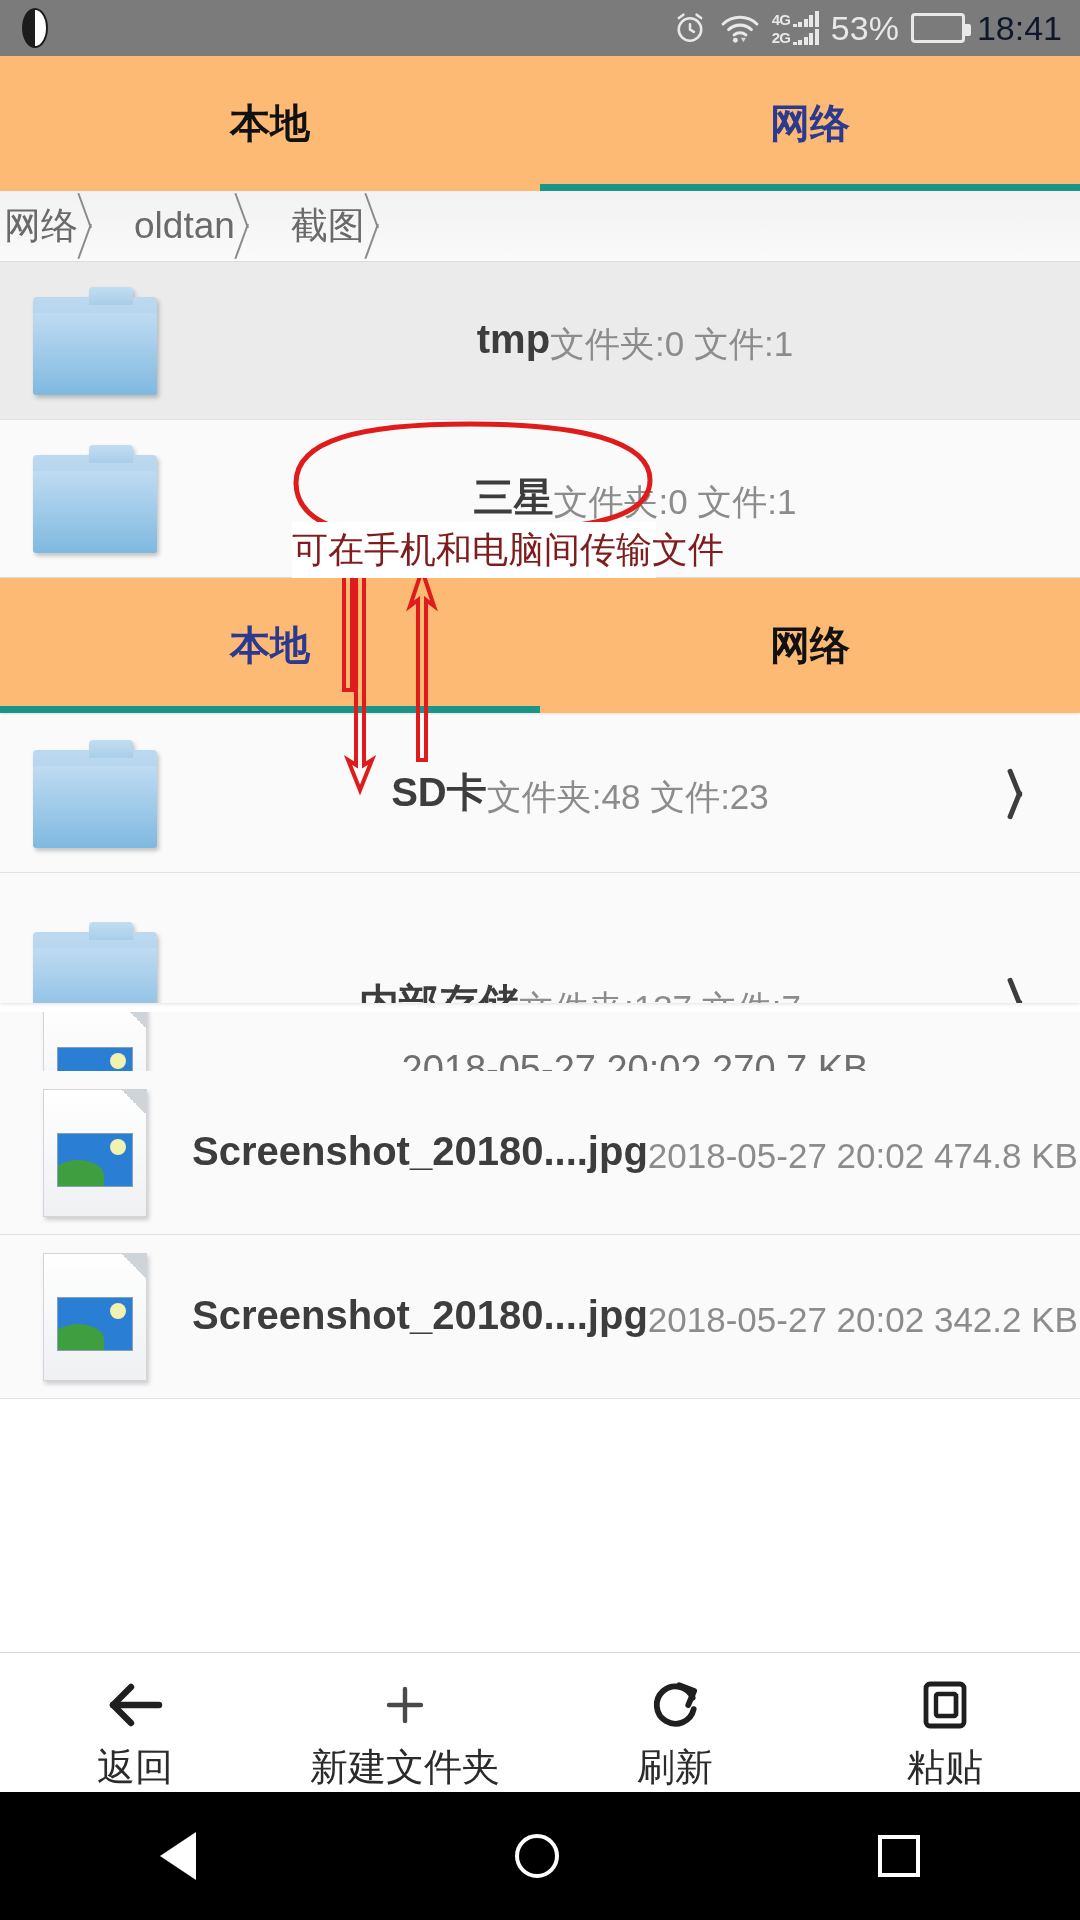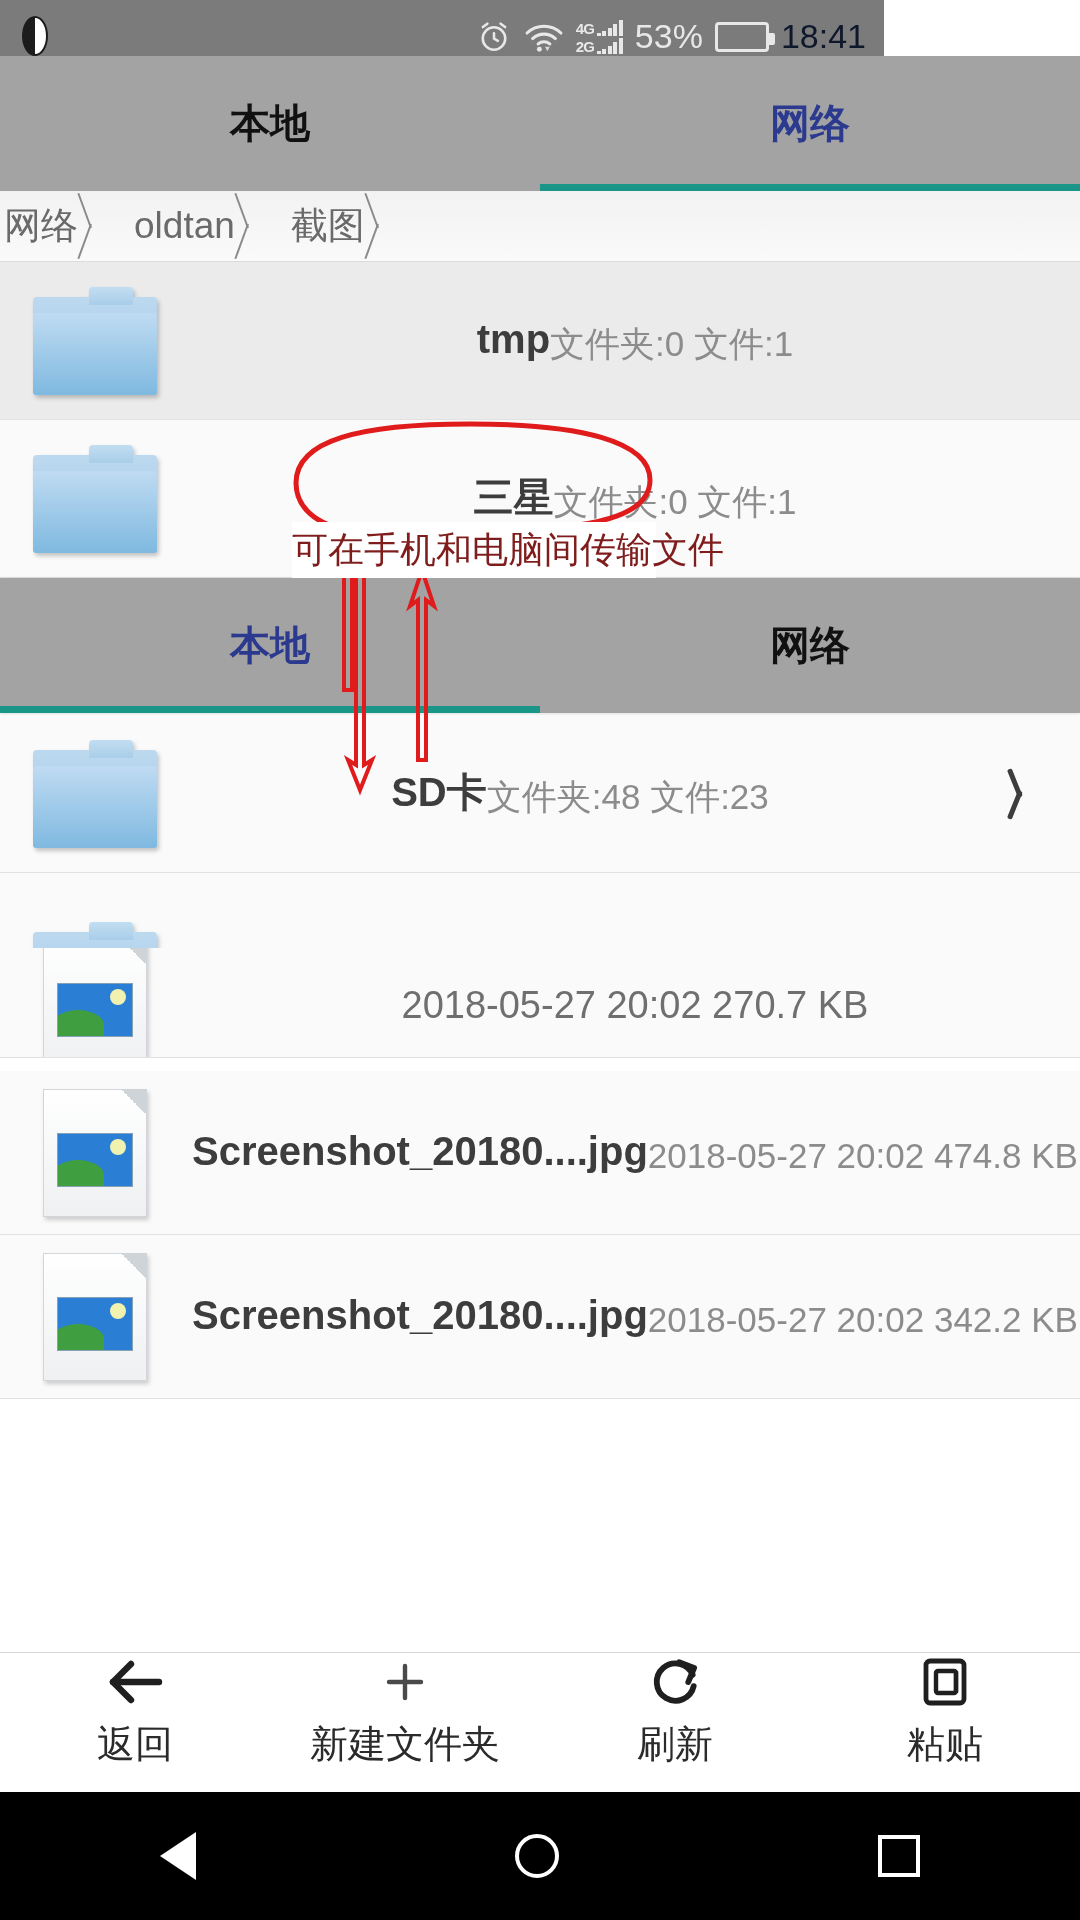--- a/index.html
+++ b/index.html
@@ -5,23 +5,23 @@
   html,body{margin:0;padding:0;}
   body{
     width:1080px;height:1920px;
     background:#ffffff;
     font-family:"Liberation Sans","DejaVu Sans",sans-serif;
     overflow:hidden;
     position:relative;
   }
   
   .statusbar{
-    position:absolute;left:0;top:0;width:884px;height:56px;
+    position:absolute;left:0;top:0;width:1080px;height:56px;
     background:#7b7b7b;color:#e8e8e8;
-    display:flex;align-items:flex-end;
+    display:flex;align-items:center;
   }
   .sb-left{margin-left:22px;display:flex;align-items:center;}
   .halfmoon{
     width:26px;height:40px;border-radius:13px/20px;
     background:linear-gradient(90deg,#1c1c1c 0 50%,#ffffff 50% 100%);
     border:2px solid #1c1c1c;box-sizing:border-box;
   }
   .sb-right{margin-left:auto;margin-right:18px;display:flex;align-items:center;gap:12px;}
   .sb-icon{display:block;}
   .sig-stack{display:flex;flex-direction:column;gap:2px;line-height:1;}
@@ -42,21 +42,21 @@
   .batt::after{
     content:"";position:absolute;right:-9px;top:8px;width:6px;height:12px;
     background:#e8e8e8;border-radius:0 2px 2px 0;
   }
   .batt .fill{height:100%;width:58%;background:#e8e8e8;}
   .clock{font-size:34px;color:#0f172a;}
 
   
   .tabbar{
     position:absolute;left:0;width:1080px;height:135px;
-    background:#a3a3a3;display:flex;
+    background:#fdba74;display:flex;
     box-shadow:0 2px 3px rgba(0,0,0,0.10);
   }
   .tabbar .tab{
     flex:1;display:flex;align-items:center;justify-content:center;
     font-size:40px;font-weight:bold;color:#111111;position:relative;
   }
   .tabbar .tab.sel{color:#2b3a8f;}
   .tabbar .tab.sel::after{
     content:"";position:absolute;left:0;right:0;bottom:0;height:7px;background:#1a9689;
   }
@@ -154,21 +154,21 @@
   .anno-label{
     position:absolute;left:292px;top:522px;width:364px;height:56px;
     background:#ffffff;color:#7f1d1d;font-size:36px;line-height:56px;
     white-space:nowrap;z-index:3;
   }
 
   
   .bottombar{
     position:absolute;left:0;top:1652px;width:1080px;height:140px;
     background:#ffffff;border-top:1px solid #d8d8d8;
-    display:flex;align-items:flex-start;z-index:4;
+    display:flex;align-items:flex-end;z-index:4;
   }
   .bottombar .bitem{
     flex:1;display:flex;flex-direction:column;align-items:center;justify-content:center;gap:8px;
   }
   .bitem .blabel{font-size:38px;color:#2b2b2b;}
   .bitem .bico{height:58px;display:flex;align-items:center;justify-content:center;}
 
   
   .navbar{
     position:absolute;left:0;top:1792px;width:1080px;height:128px;background:#000000;
@@ -322,21 +322,21 @@
     <div class="txt">
       <span class="title">内部存储</span>
       <span class="sub">文件夹:137 文件:7</span>
     </div>
     <div class="arrow">
         <span class="chev-r"></span>
       </div>
   </div>
 </div>
 
-<div class="row plain" style="top:948px;height:110px;overflow:hidden;">
+<div class="row plain" style="top:1012px;height:110px;overflow:hidden;">
   <div class="ic">
     <span class="fileic">
         <span class="sheet"></span>
         <span class="fold"></span>
         <span class="thumb"></span>
       </span>
   </div>
   <div class="txt">
     <span class="sub" style="font-size:38px;color:#6f6f6f;">2018-05-27 20:02 270.7 KB</span>
   </div>

